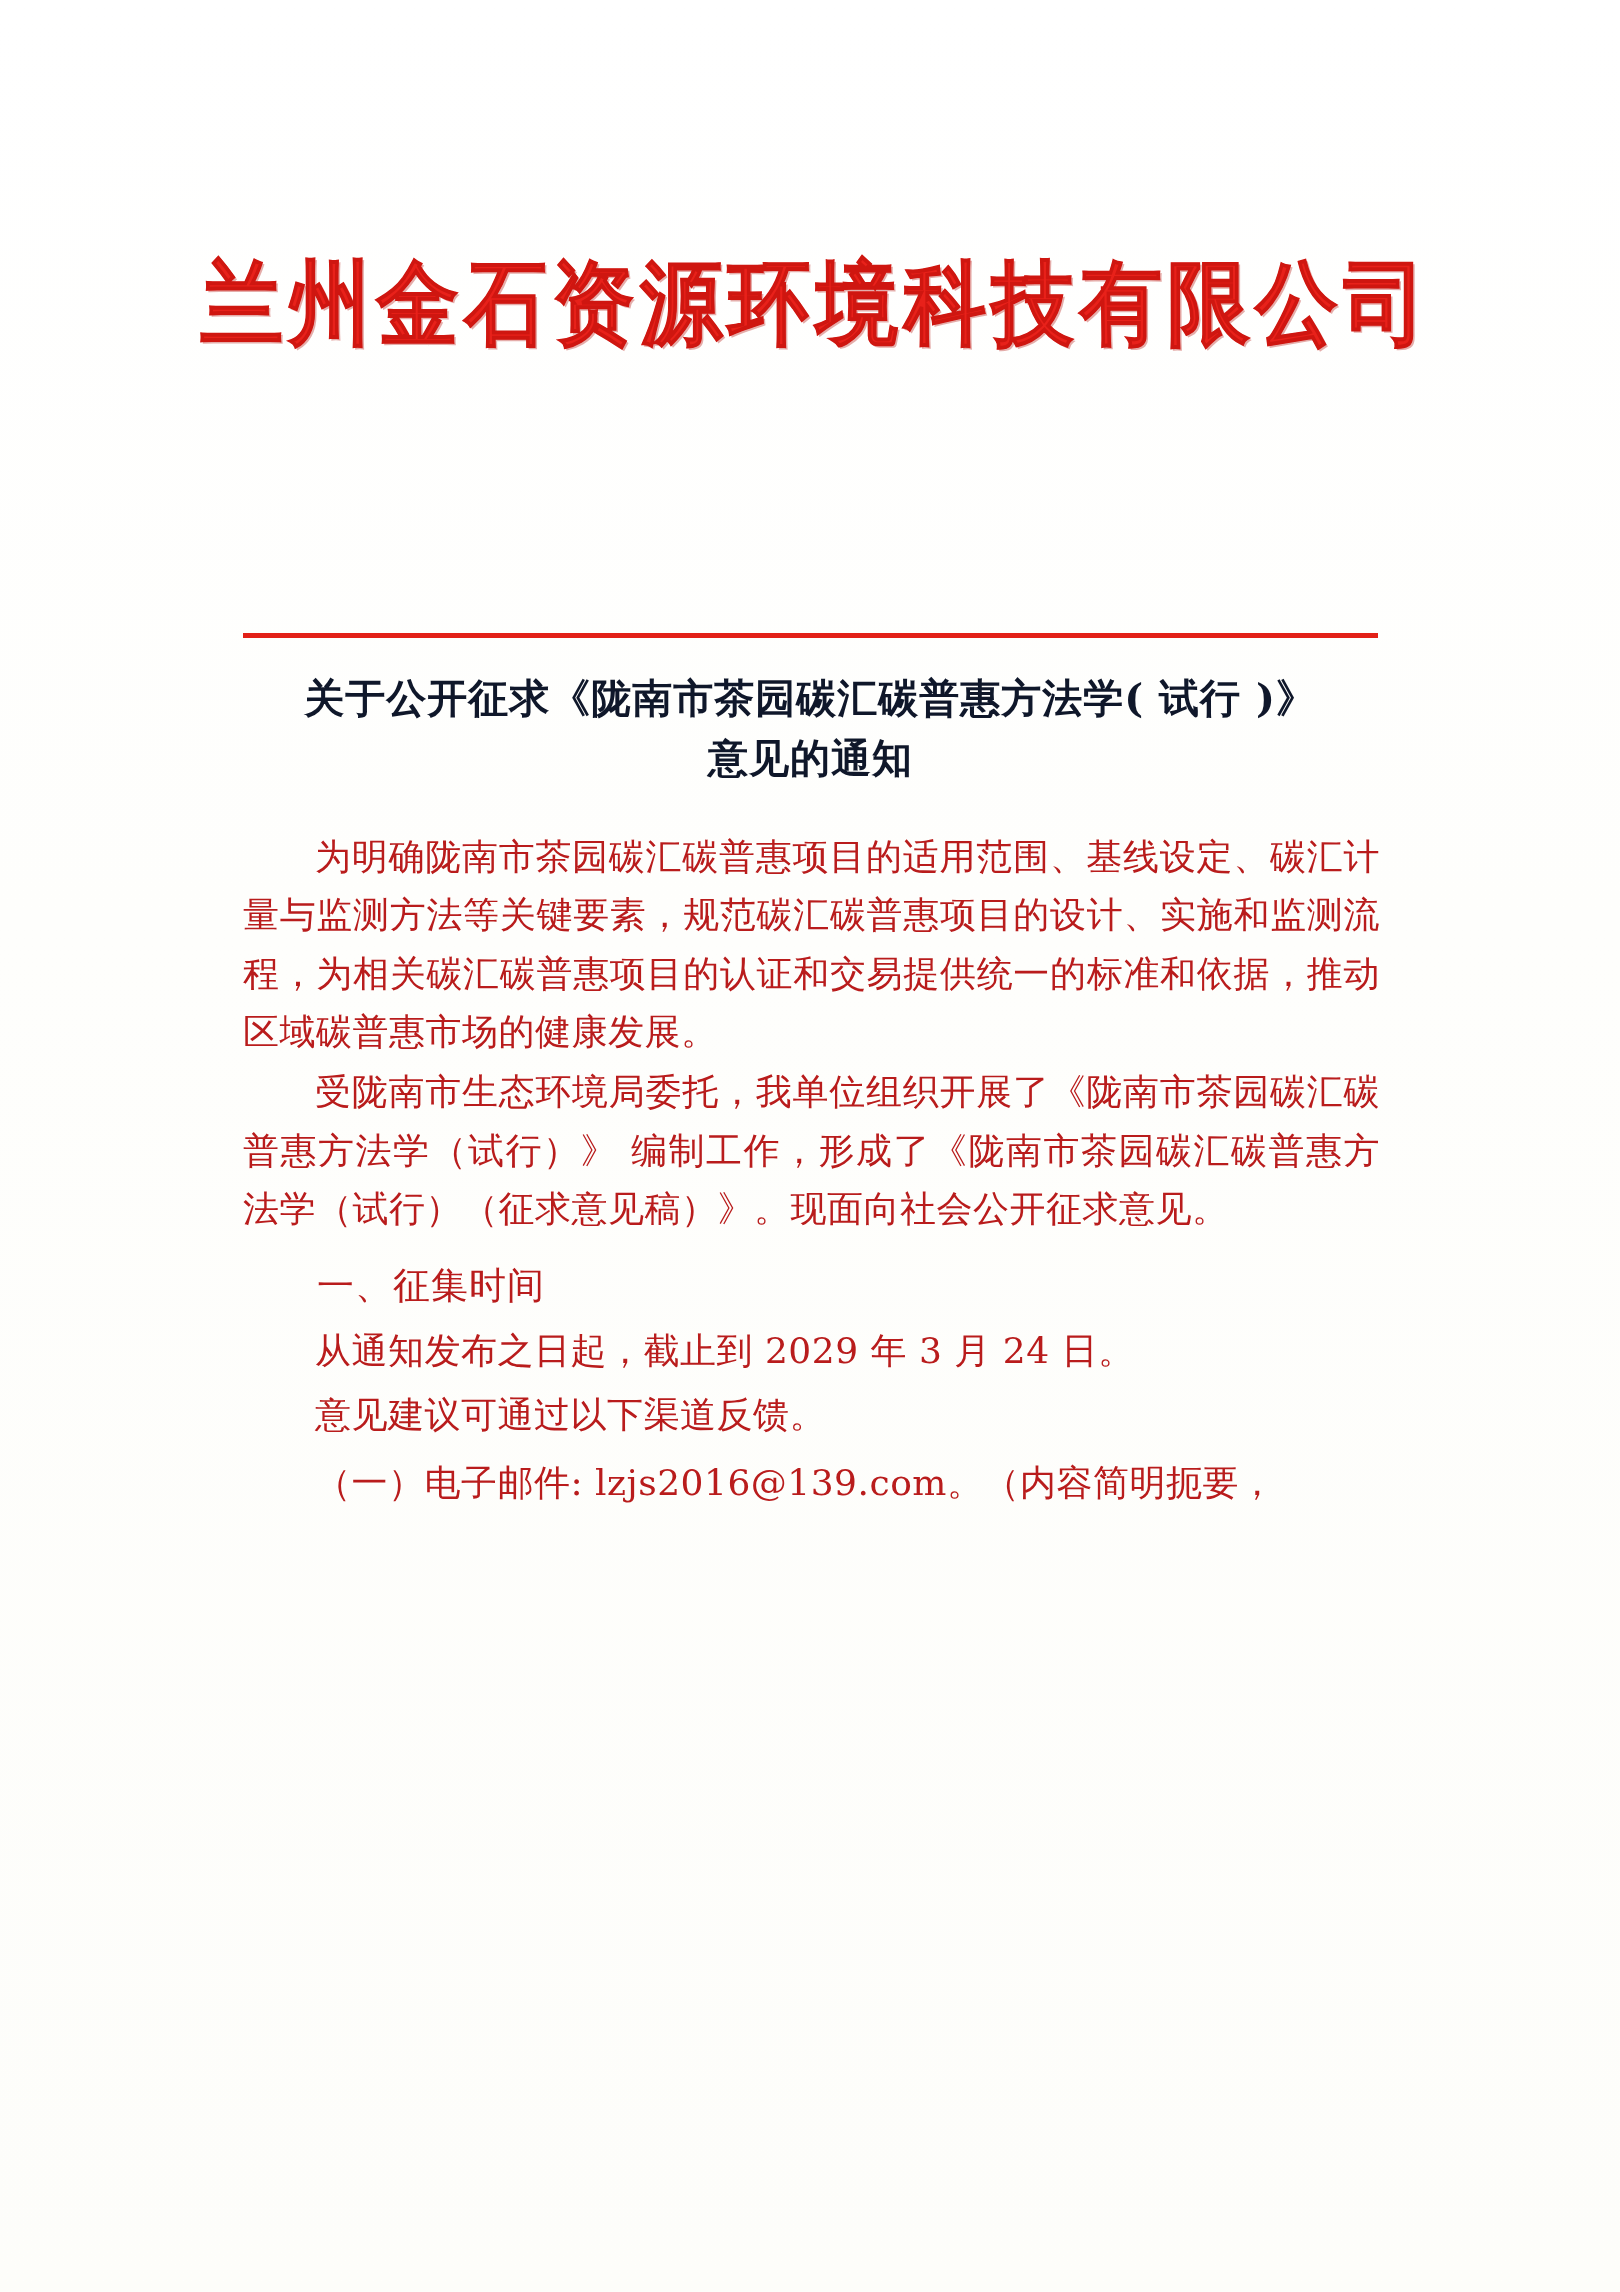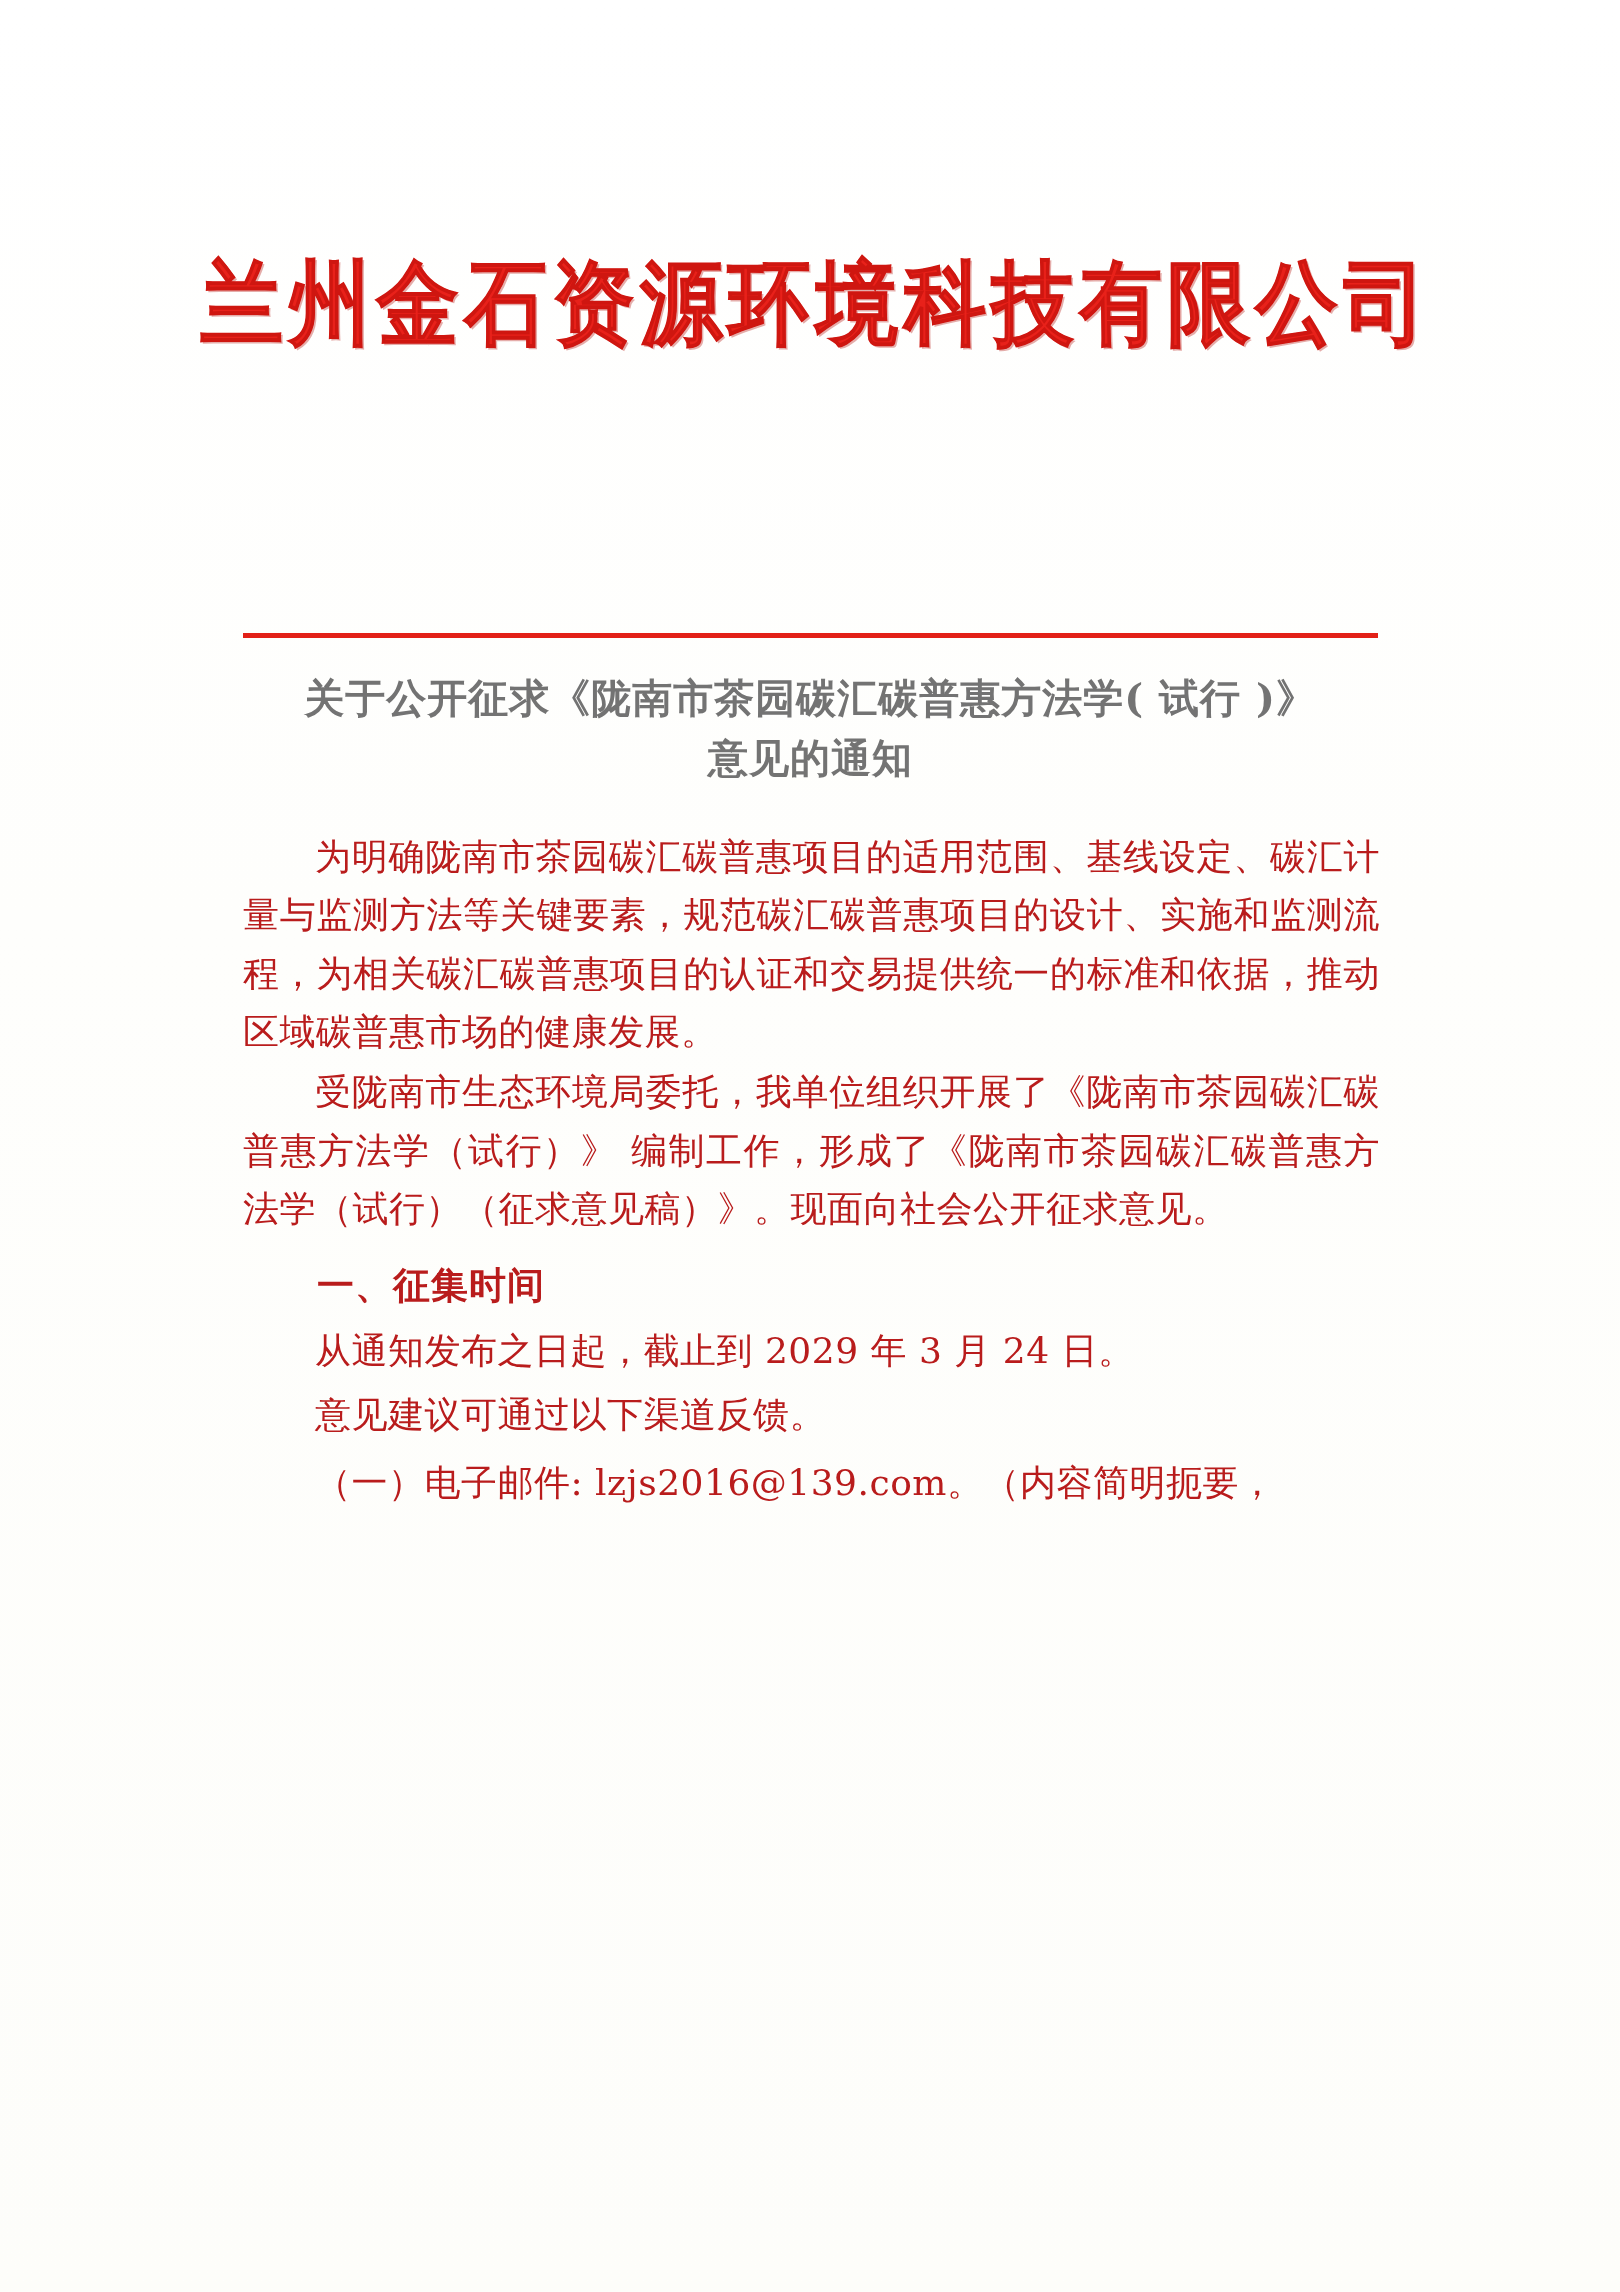--- a/index.html
+++ b/index.html
@@ -71,21 +71,21 @@
     position: absolute;
     left: 243px;
     width: 1135px;
     top: 668px;
     text-align: center;
     font-family: "DejaVu Serif", "Liberation Serif", serif;
     font-weight: bold;
     font-size: 40px;
     line-height: 1.5;
     letter-spacing: 1px;
-    color: #737373;
+    color: #0f172a;
   }
 
   .body-text {
     position: absolute;
     left: 243px;
     width: 1137px;
     top: 828px;
     font-family: "DejaVu Serif", "Liberation Serif", serif;
     font-size: 36px;
     line-height: 1.62;
@@ -93,21 +93,21 @@
     letter-spacing: 0.5px;
     text-align: justify;
   }
   .para {
     margin: 0 0 2px 0;
     text-indent: 2em;
   }
   .section-head {
     margin: 17.6px 0 5.9px 0;
     text-indent: 2em;
-    font-weight: bold;
+    font-weight: normal;
     font-family: "DejaVu Sans", "Liberation Sans", sans-serif;
     font-size: 37px;
     letter-spacing: 1px;
   }
   .plain {
     margin: 3.9px 0 5.9px 0;
     text-indent: 2em;
   }
   .item {
     margin: 9.8px 0 0 0;

